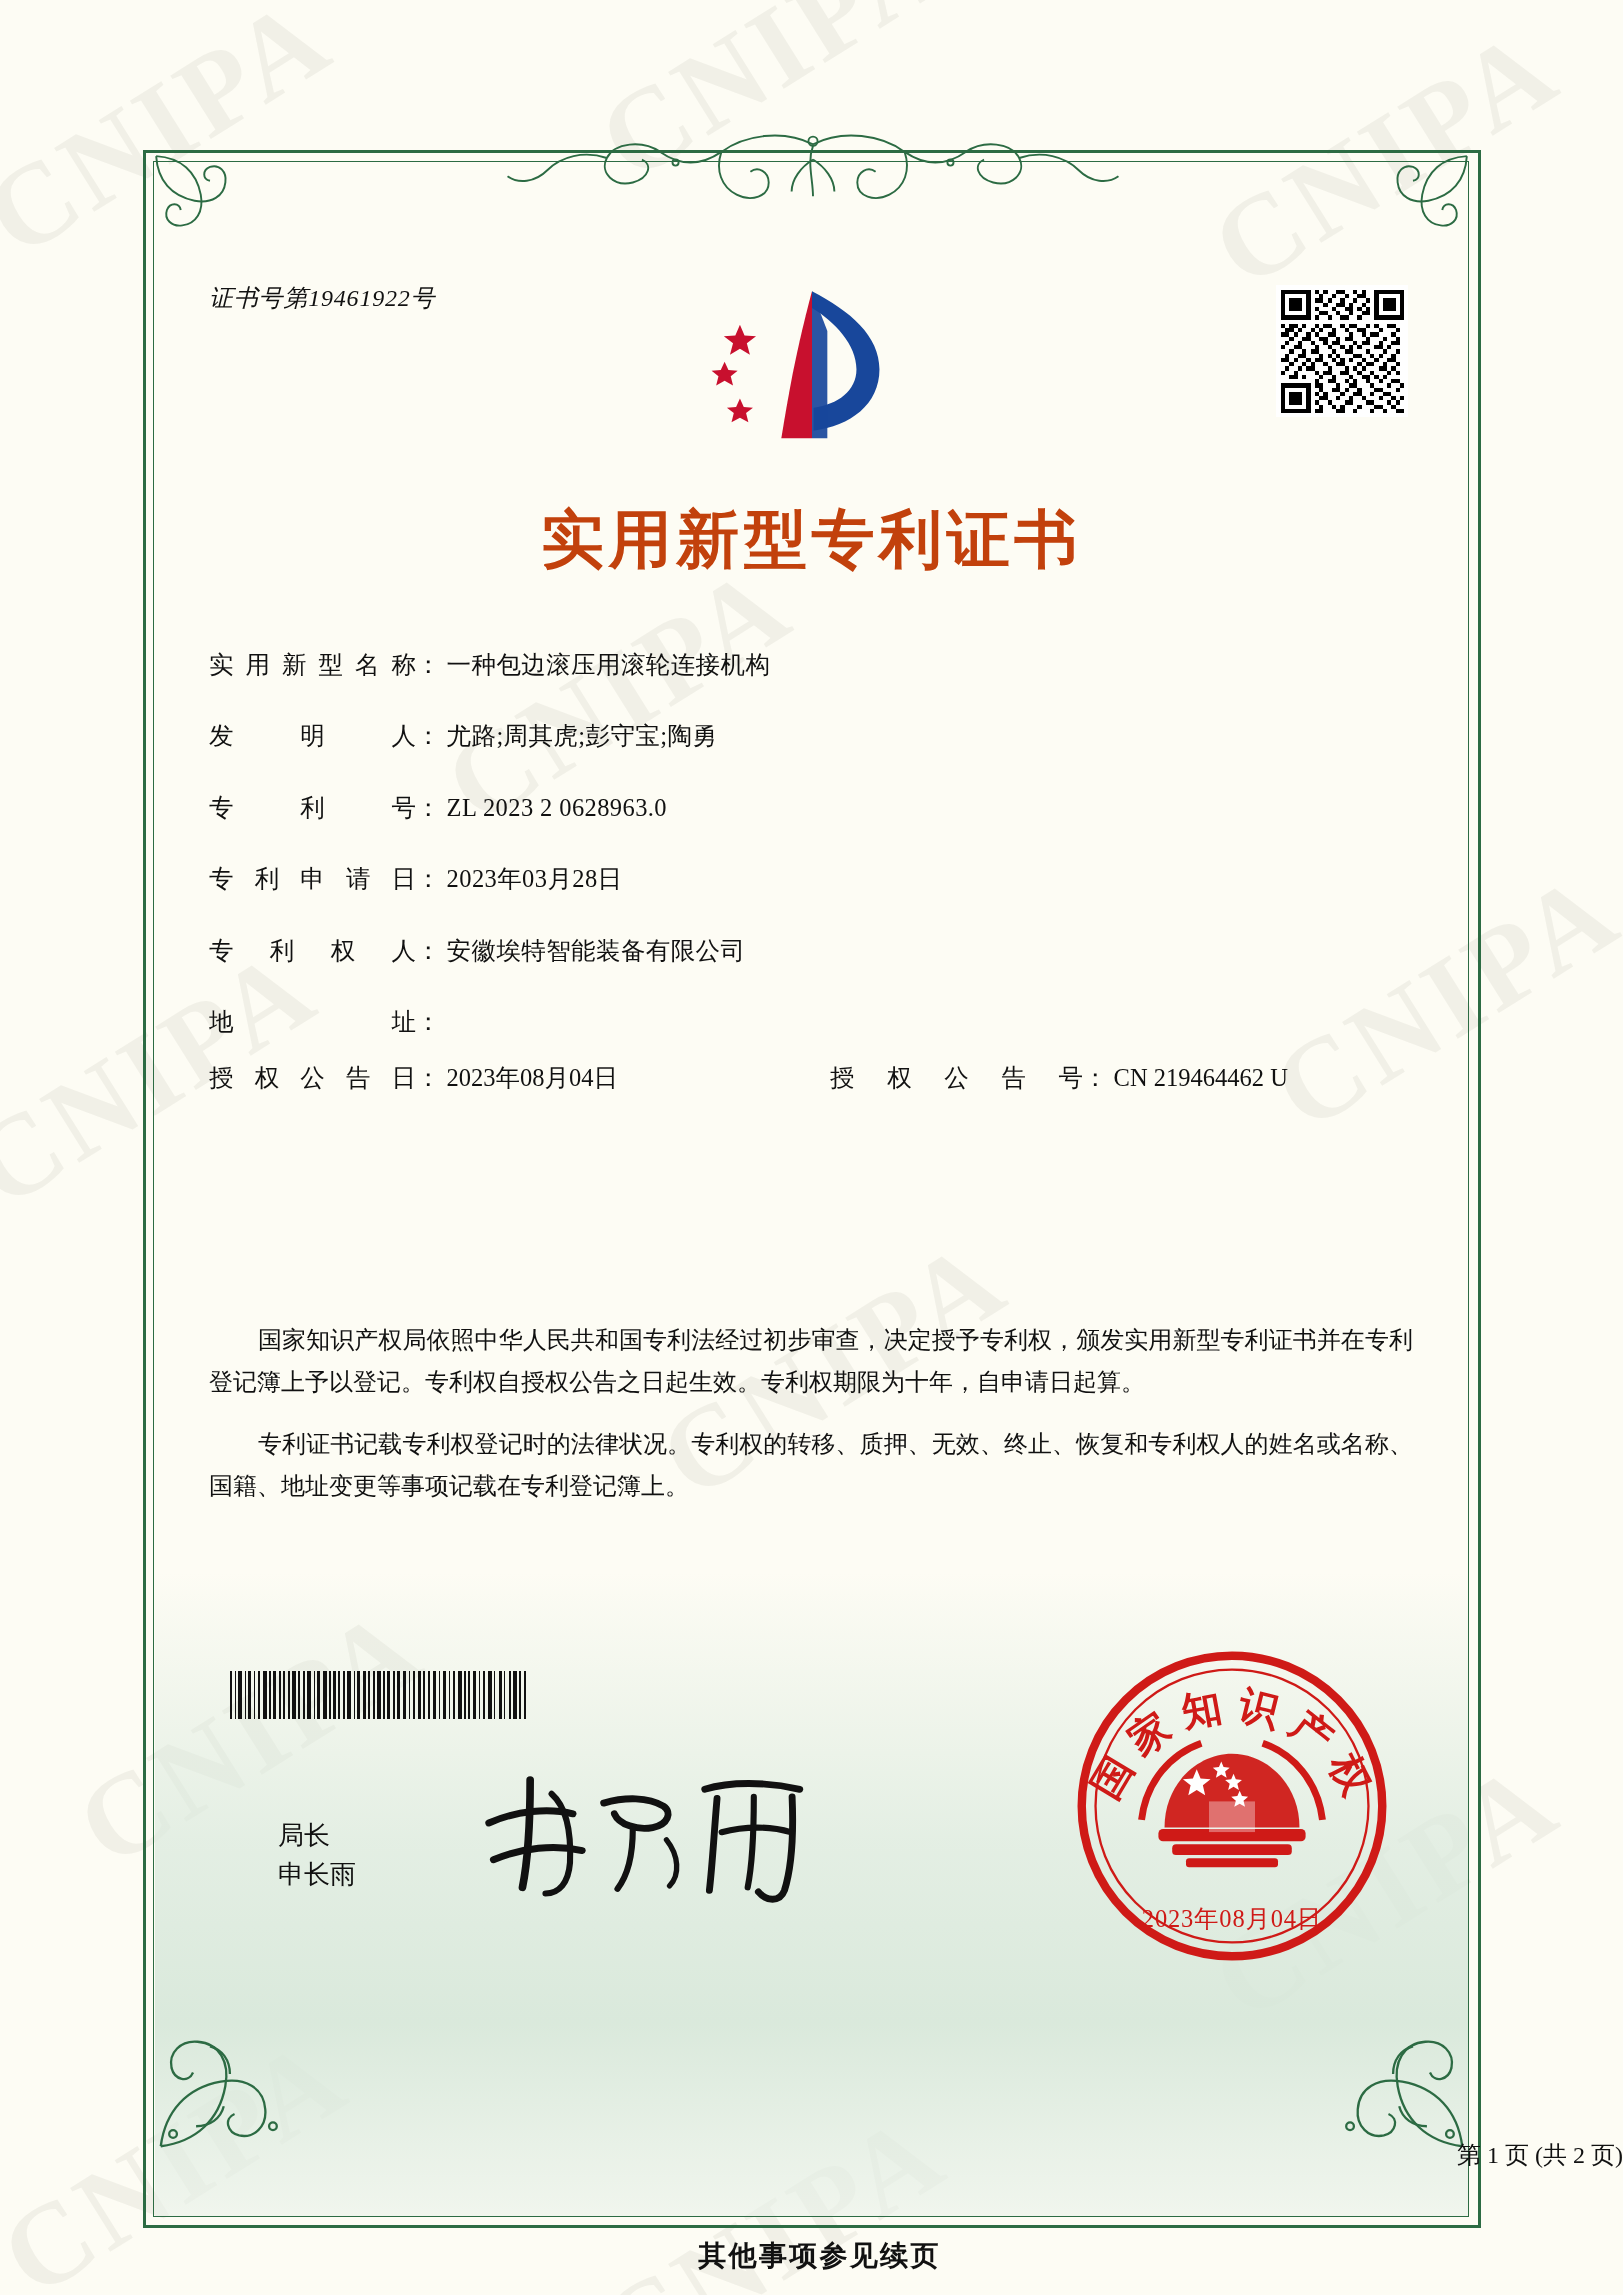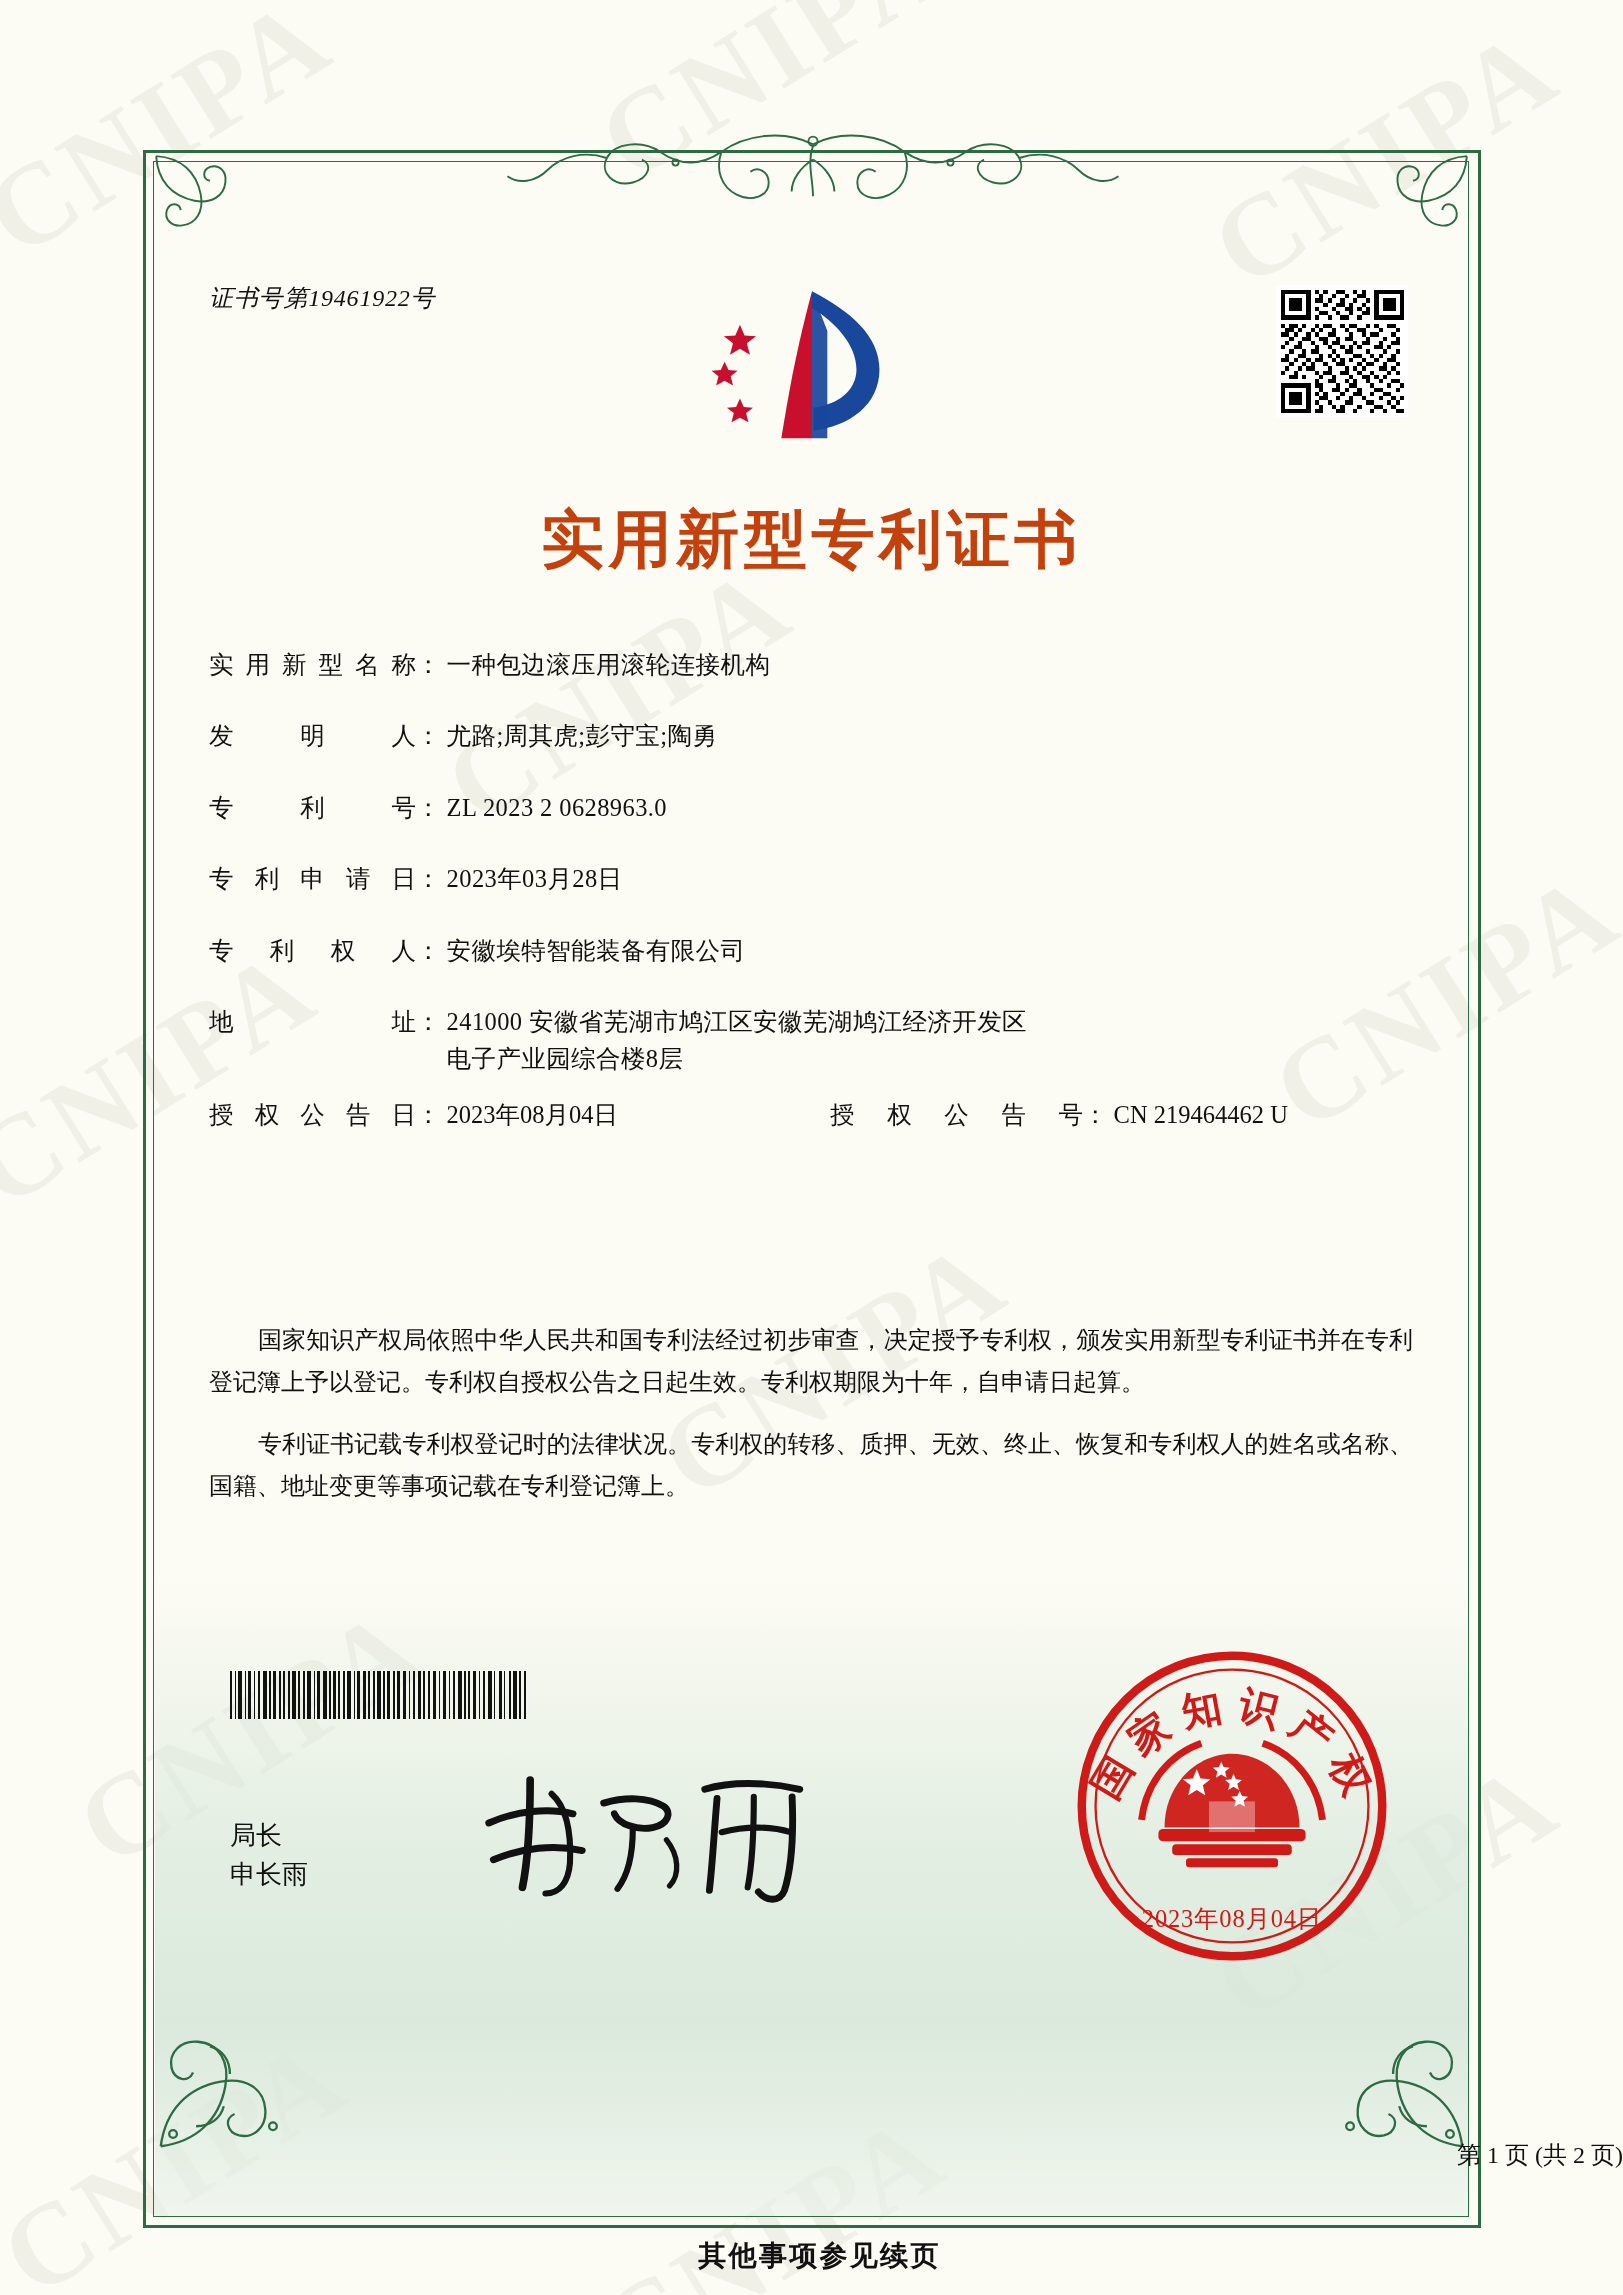--- a/index.html
+++ b/index.html
@@ -220,20 +220,21 @@
 
   .signature-block {
     position: absolute;
     left: 230px;
     top: 1816px;
     font-size: 26px;
     line-height: 1.5;
   }
   .sig-name {
     display: block;
+    margin-left: 48px;
   }
 
   .handwriting {
     position: absolute;
     left: 475px;
     top: 1763px;
     width: 360px;
     height: 146px;
   }
 
@@ -641,24 +642,20 @@
       <span class="field-colon">：</span>
       <span class="field-value">安徽埃特智能装备有限公司</span>
     </div>
 
     <div class="field-row" style="margin-bottom:31px;">
       <span class="field-label">
         <span>地</span>
           <span>址</span>
       </span>
       <span class="field-colon">：</span>
-      <span class="field-value">
-        <span>241000 安徽省芜湖市鸠江区安徽芜湖鸠江经济开发区</span>
-        <span class="line2">电子产业园综合楼8层</span>
-      </span>
     </div>
 
     <div class="grant-row">
       <div class="grant-left">
         <span class="grant-lbl">
           <span>授</span>
             <span>权</span>
             <span>公</span>
             <span>告</span>
             <span>日</span>

